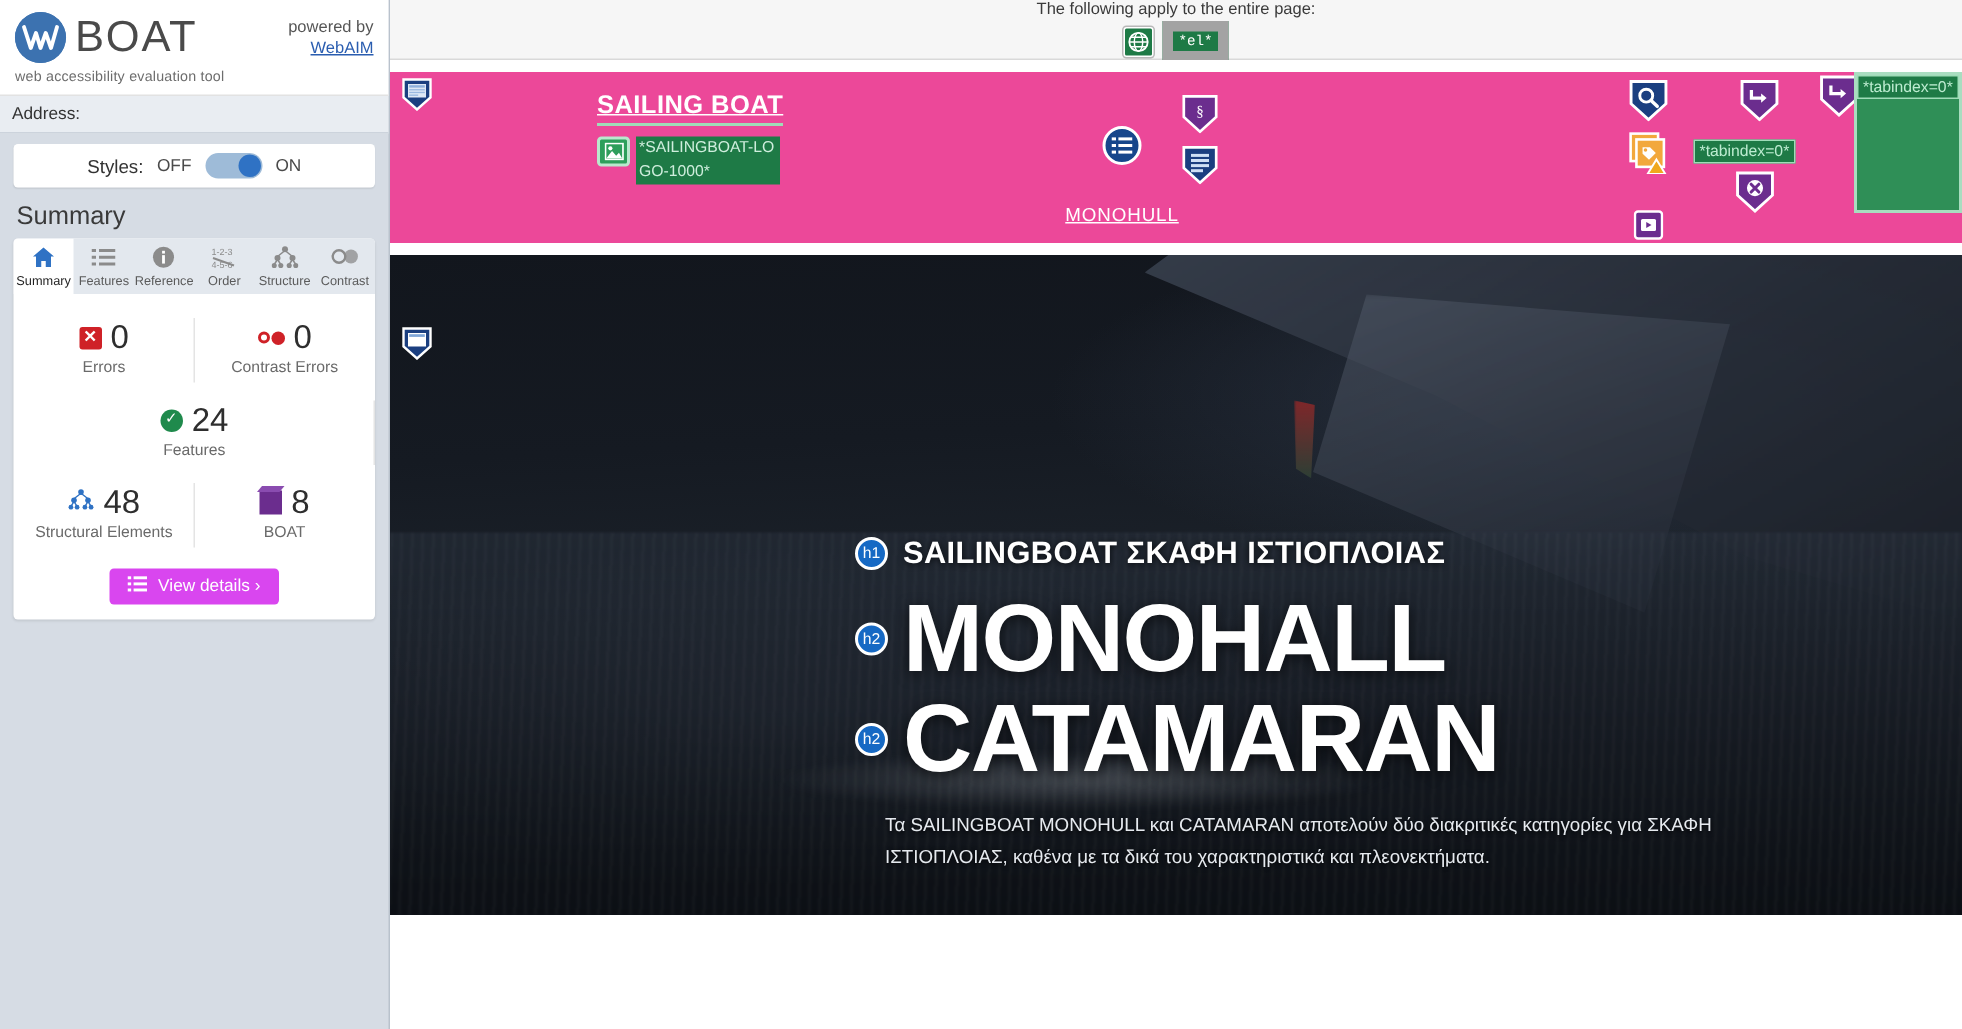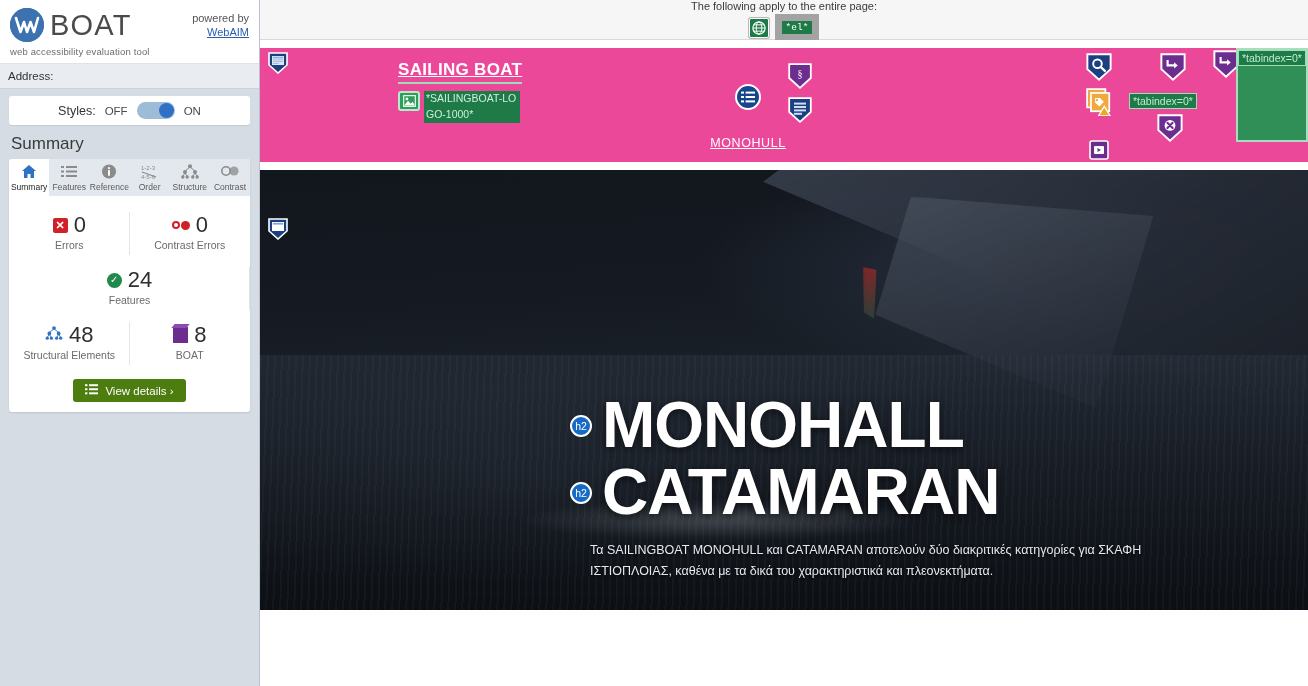--- a/index.html
+++ b/index.html
@@ -111,21 +111,21 @@
   .ico-feat { width:15px;height:15px;border-radius:50%;background:#1f8a4c;color:#fff;font-size:10px;
               display:flex;align-items:center;justify-content:center;line-height:1;}
   .ico-struct { color:#2f72c4; }
   .ico-aria { width:15px;height:16px;background:#6b2d8e; position:relative;}
   .ico-aria::before{content:"";position:absolute;left:0;top:-3px;width:15px;height:4px;
                     background:#8a4cb0; transform: skewX(-40deg);}
 
   .viewdetails-wrap { text-align: center; padding: 4px 0 10px 0; }
   .viewdetails {
     display:inline-flex; align-items:center; gap:7px;
-    background:#4d7c0f; color:#fff; border:none; border-radius:3px;
+    background:#d946ef; color:#fff; border:none; border-radius:3px;
     font-size: 11.5px; padding: 5px 12px; font-family: inherit;
   }
   .congrats {
     font-size: 11px; color: #555; text-align: center; line-height: 1.35;
     padding: 0 14px 13px 14px;
   }
 
   
   .main { width: 1048px; height: 686px; position: relative; overflow: hidden; background:#fff; }
 
@@ -586,20 +586,24 @@
 
     <section class="hero">
       <div class="hero-boat"></div>
       <div class="hero-boat2"></div>
       <div class="hero-flag"></div>
       <div class="hero-sea"></div>
       <div class="hero-foam"></div>
 
       <div class="hero-content">
 
+        <div class="h-row row-h1">
+          <span class="hbadge">h1</span>
+          <h1 class="h1-text">SAILINGBOAT ΣΚΑΦΗ ΙΣΤΙΟΠΛΟΙΑΣ</h1>
+        </div>
 
         <div class="h-row row-h2">
           <span class="hbadge">h2</span>
           <h2 class="h2-text">MONOHALL</h2>
         </div>
 
         <div class="h-row row-h2">
           <span class="hbadge">h2</span>
           <h2 class="h2-text">CATAMARAN</h2>
         </div>

